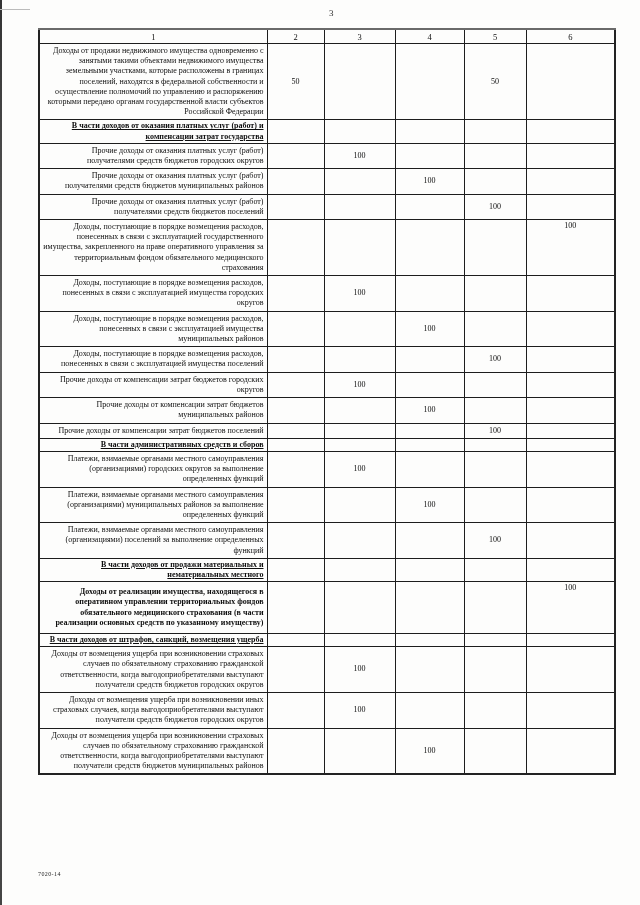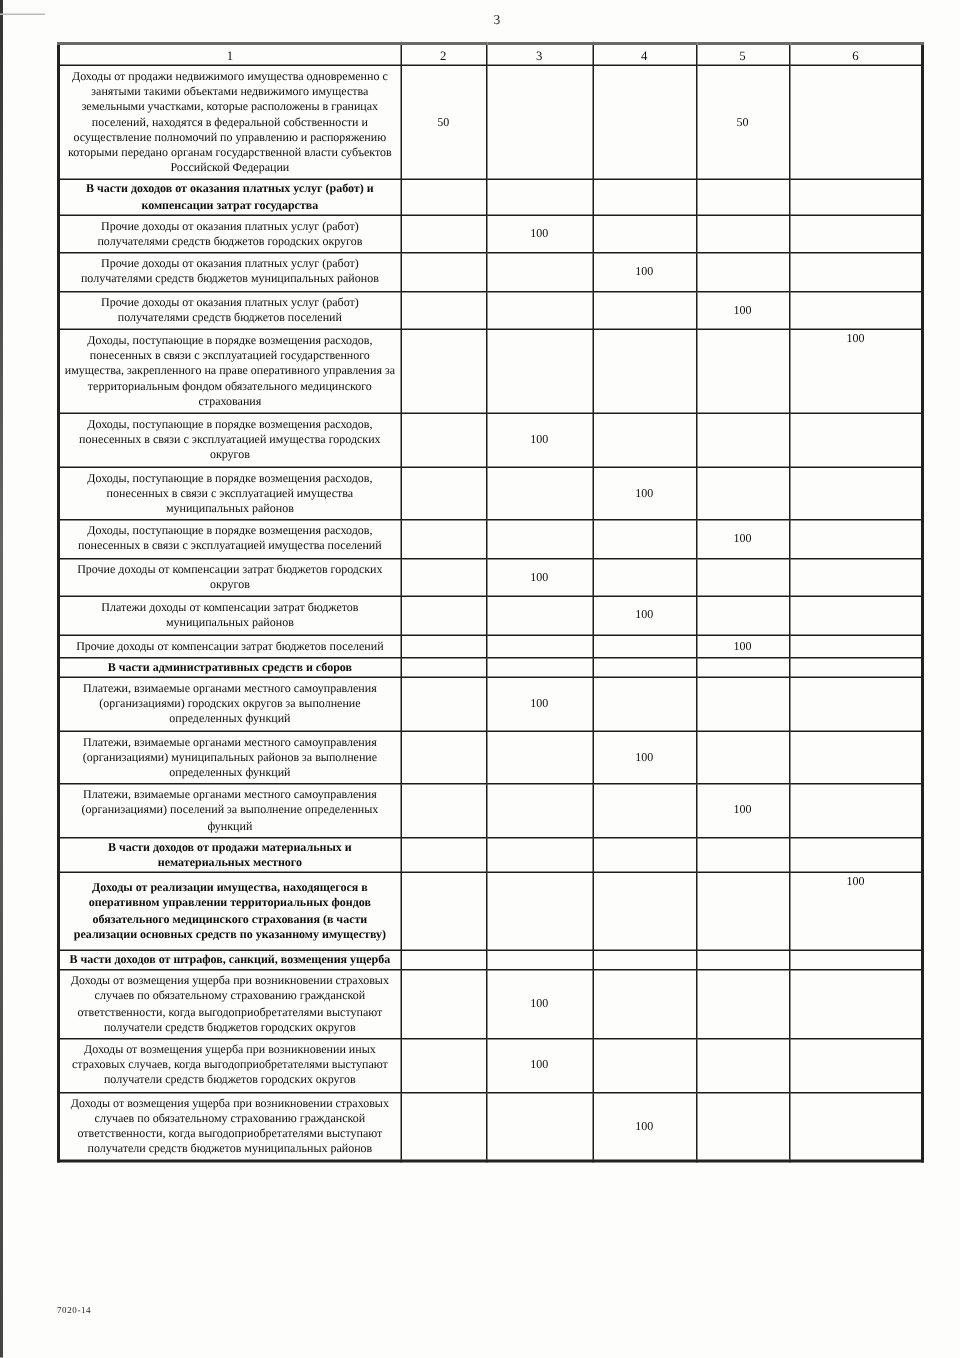--- a/index.html
+++ b/index.html
@@ -43,25 +43,26 @@
   }
   table.doc td {
     border: 1px solid #1d1d1d;
     font-size: 8px;
     line-height: 10.2px;
     padding: 2px 3px;
     vertical-align: middle;
     color: #0e0e0e;
     word-wrap: break-word;
   }
-  td.text-cell { text-align: center; margin-left: 38px; }
+  td.text-cell { text-align: right; margin-left: 38px; }
   td.value-cell { text-align: center; font-size: 8.5px; padding: 1px 0; }
   td.value-cell.v-top { vertical-align: top; padding-top: 1px; }
   tr.section td.text-cell {
     font-weight: bold;
+    text-decoration: underline;
     padding-top: 1px; padding-bottom: 1px;
   }
   tr.tall td.text-cell { padding-top: 5px; padding-bottom: 5px; font-weight: bold; }
 
   .footer-code {
     position: absolute; left: 38px; top: 871px;
     font-size: 6px; letter-spacing: 0.4px; color: #222;
   }
 </style>
 </head>
@@ -167,21 +168,21 @@
         </tr>
         <tr class="">
           <td class="text-cell">Прочие доходы от компенсации затрат бюджетов городских округов</td>
           <td class="value-cell"></td>
           <td class="value-cell">100</td>
           <td class="value-cell"></td>
           <td class="value-cell"></td>
           <td class="value-cell"></td>
         </tr>
         <tr class="">
-          <td class="text-cell">Платежи доходы от компенсации затрат бюджетов муниципальных районов</td>
+          <td class="text-cell">Прочие доходы от компенсации затрат бюджетов муниципальных районов</td>
           <td class="value-cell"></td>
           <td class="value-cell"></td>
           <td class="value-cell">100</td>
           <td class="value-cell"></td>
           <td class="value-cell"></td>
         </tr>
         <tr class="">
           <td class="text-cell">Прочие доходы от компенсации затрат бюджетов поселений</td>
           <td class="value-cell"></td>
           <td class="value-cell"></td>

